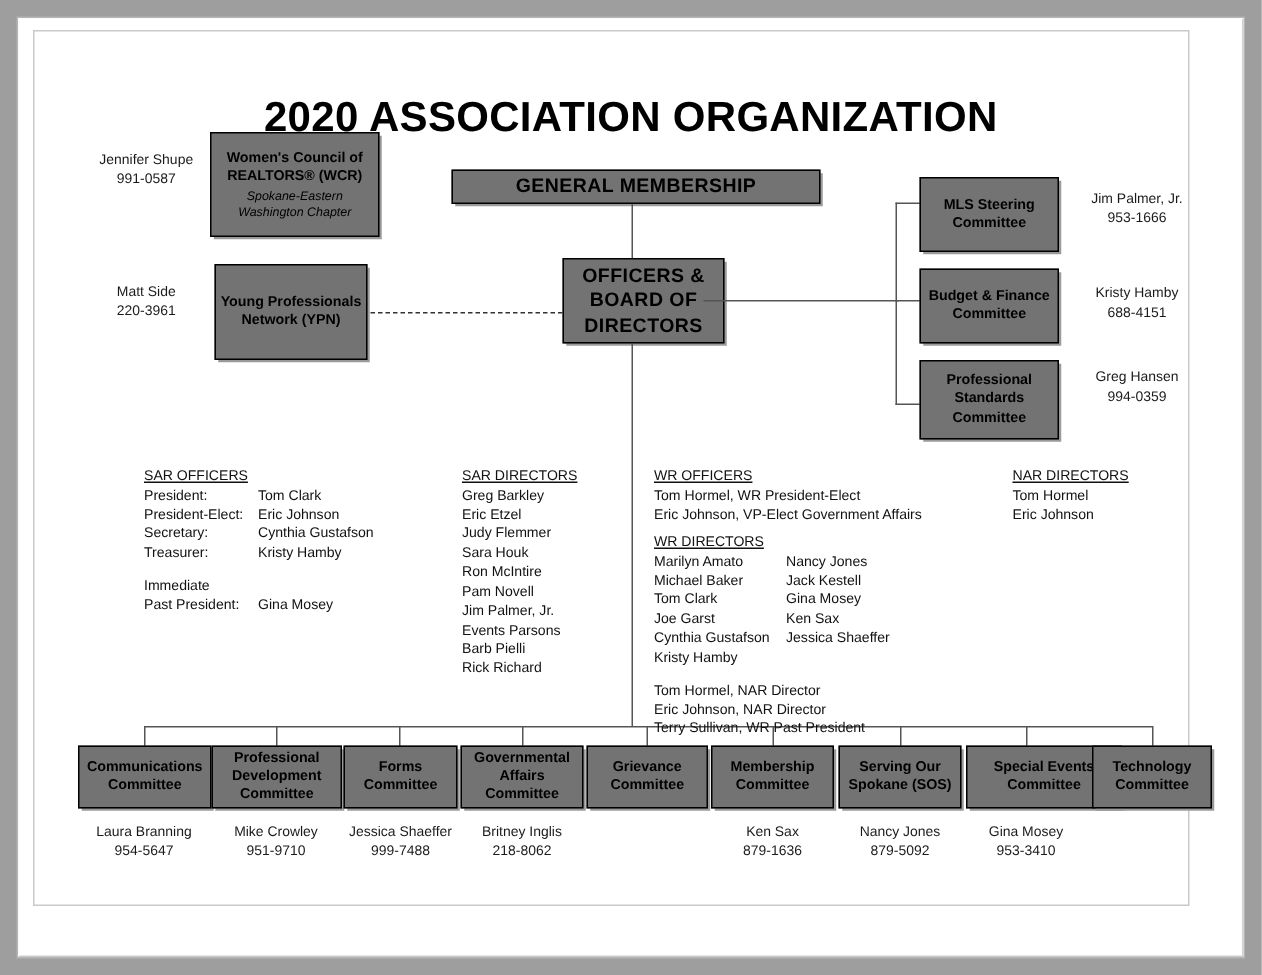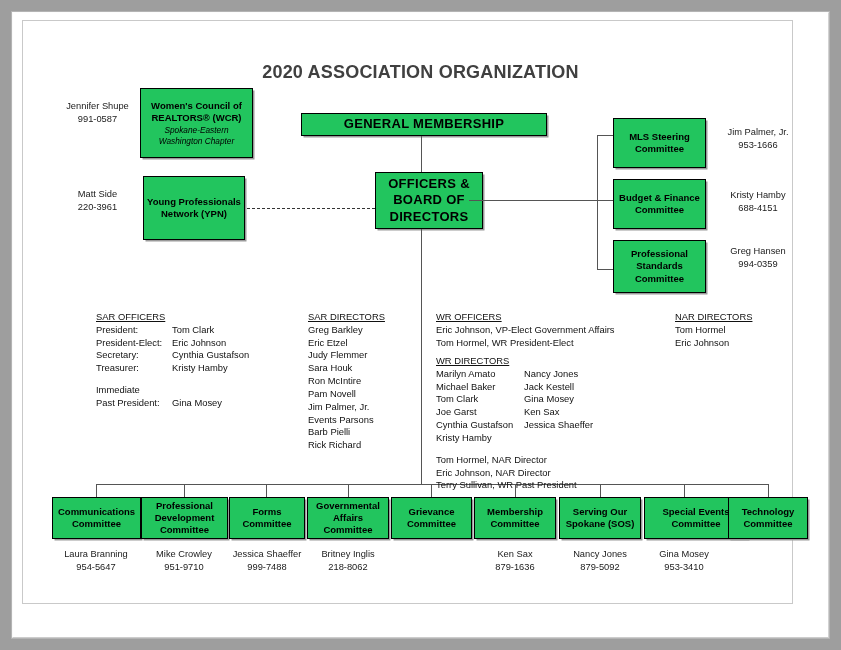--- a/index.html
+++ b/index.html
@@ -27,21 +27,21 @@
     border: 1px solid #c9c9c9;
     background: #ffffff;
   }
   #canvas {
     position: absolute; left: 0; top: 0;
     width: 841px; height: 650px;
   }
   .node {
     position: absolute;
     border: 1.4px solid #000;
-    background: #22c55e;
+    background: #737373;
     box-shadow: 2px 2px 0 -0.5px #9a9a9a;
     display: flex; align-items: center; justify-content: center;
     text-align: center;
     font-weight: bold;
     font-size: 9.5px;
     line-height: 1.28;
     color: #000;
     padding: 2px;
   }
   .node .sub {
@@ -74,23 +74,23 @@
   .line.v { width: 1.4px; }
   .dashed {
     position: absolute;
     height: 0;
     border-top: 1.6px dashed #333;
   }
   #title {
     position: absolute;
     left: 0; top: 62px; width: 841px;
     text-align: center;
-    font-size: 18px;
+    font-size: 28px;
     font-weight: bold;
-    color: #404040;
+    color: #000000;
     letter-spacing: 0.2px;
     font-family: "Liberation Sans", sans-serif;
   }
   .textblock {
     position: absolute;
     font-size: 9.4px;
     line-height: 1.365;
     color: #111;
     white-space: nowrap;
   }
@@ -189,22 +189,22 @@
     <span class="roster-row">Ron McIntire</span>
     <span class="roster-row">Pam Novell</span>
     <span class="roster-row">Jim Palmer, Jr.</span>
     <span class="roster-row">Events Parsons</span>
     <span class="roster-row">Barb Pielli</span>
     <span class="roster-row">Rick Richard</span>
   </div>
 
   <div class="textblock" style="left:436px; top:311px;">
     <span class="hd">WR OFFICERS</span>
+    <span class="roster-row">Tom Hormel, WR President-Elect</span>
     <span class="roster-row">Eric Johnson, VP-Elect Government Affairs</span>
-    <span class="roster-row">Tom Hormel, WR President-Elect</span>
   </div>
 
   <div class="textblock" style="left:436px; top:355px;">
     <span class="hd">WR DIRECTORS</span>
     <span class="two-col">
       <span class="col c1">
         <span class="roster-row">Marilyn Amato</span>
         <span class="roster-row">Michael Baker</span>
         <span class="roster-row">Tom Clark</span>
         <span class="roster-row">Joe Garst</span>

